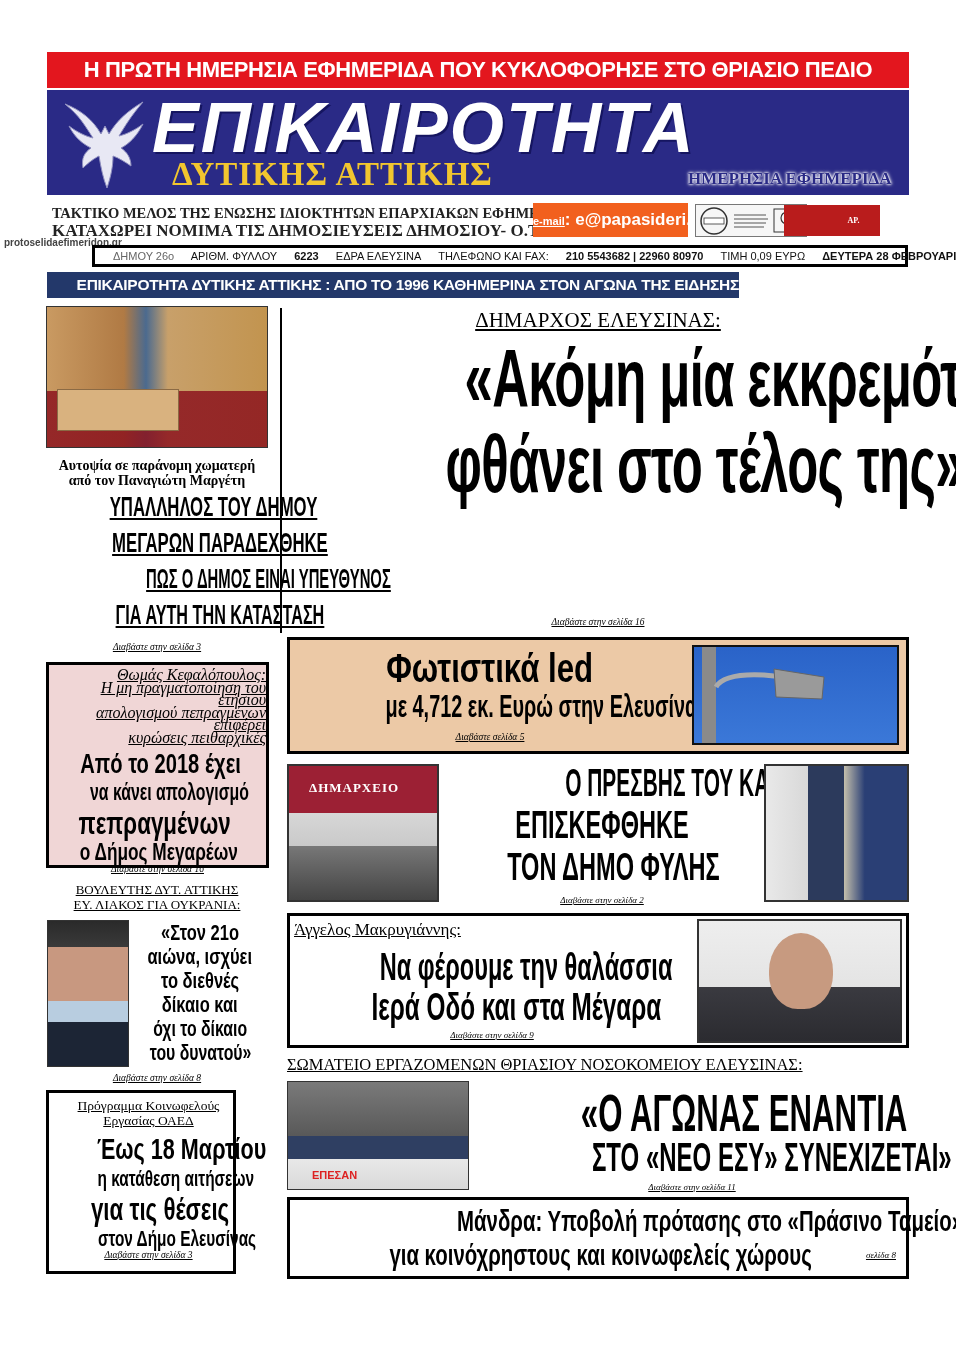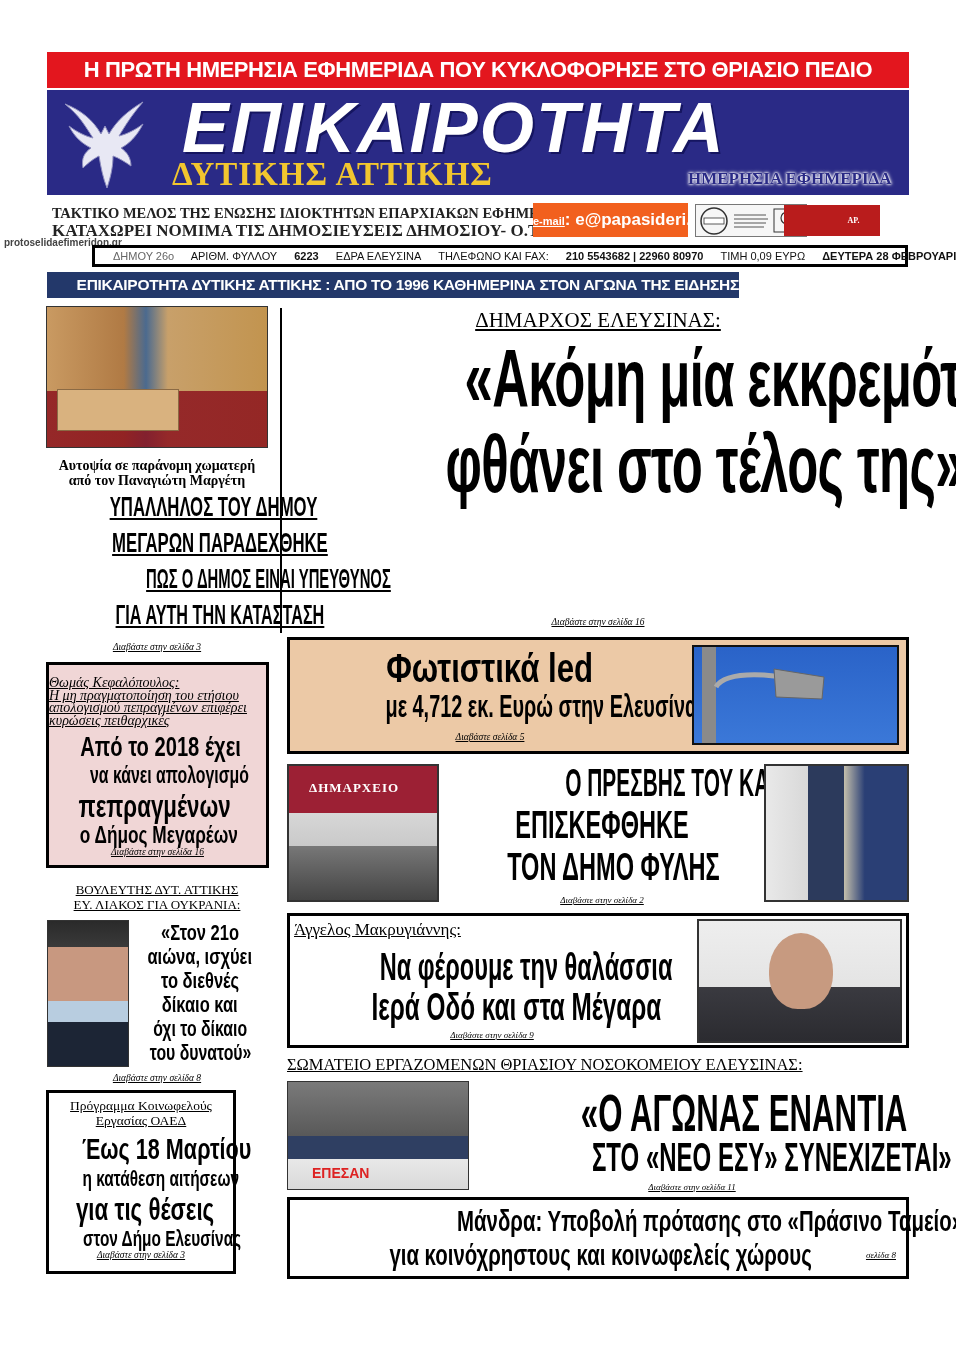--- a/index.html
+++ b/index.html
@@ -15,21 +15,21 @@
     font-family: "Liberation Sans", sans-serif; font-weight: bold;
     font-size: 22px; line-height: 36px; text-align: center;
     letter-spacing: -0.4px; transform-origin: center;
   }
   .blue-band {
     left: 47px; top: 90px; width: 862px; height: 105px;
     background: #2a2a86;
   }
   .eagle { left: 55px; top: 96px; width: 100px; height: 96px; }
   .brand-title {
-    left: 182px; top: 90px; width: 735px; height: 72px;
+    left: 152px; top: 90px; width: 735px; height: 72px;
     color: #fff; font-weight: bold; font-style: italic;
     font-size: 70px; line-height: 76px; letter-spacing: 2px;
     text-shadow: 2px 2px 0 #151560;
   }
   .brand-sub {
     left: 172px; top: 156px; height: 38px;
     font-family: "Liberation Serif", serif; font-weight: bold;
     color: #f2c62f; font-size: 33px; line-height: 36px; letter-spacing: 1px;
   }
   .brand-daily {
@@ -150,21 +150,21 @@
   .pic-mak::after {
     content: ""; position: absolute; left: 70px; top: 12px; width: 64px; height: 76px;
     border-radius: 50% 50% 45% 45%; background: #c79a80;
   }
 
   .pic-speaker {
     left: 287px; top: 1081px; width: 182px; height: 109px; border: 1px solid #333;
     background: linear-gradient(180deg, #7a7a7a 0%, #595959 50%, #2f3f62 50%, #2f3f62 72%, #e8e8e8 72%, #d9d9d9 100%);
   }
   .pic-speaker .sign {
-    position: absolute; left: 24px; bottom: 8px; color: #d22; font-weight: bold; font-size: 14px;
+    position: absolute; left: 24px; bottom: 8px; color: #d22; font-weight: bold; font-size: 11px;
   }
 
   .mandra-box { left: 287px; top: 1197px; width: 622px; height: 82px; }
 
   .bg-pink { background: #f0d6d6; }
 </style>
 </head>
 <body>
 
 <div class="abs top-red">
@@ -215,21 +215,21 @@
 </div>
 <div class="abs" style="left:46px;top:492px;width:222px;text-align:center;">
   <div style="height:36px;overflow:visible;"><span class="condensed ul" style="font-size:27px;transform:scaleX(0.62);">ΥΠΑΛΛΗΛΟΣ ΤΟΥ ΔΗΜΟΥ</span></div>
   <div style="height:36px;overflow:visible;"><span class="condensed ul" style="font-size:27px;transform:scaleX(0.62);">ΜΕΓΑΡΩΝ ΠΑΡΑΔΕΧΘΗΚΕ</span></div>
   <div style="height:36px;overflow:visible;"><span class="condensed ul" style="font-size:27px;transform:scaleX(0.55);">ΠΩΣ Ο ΔΗΜΟΣ ΕΙΝΑΙ ΥΠΕΥΘΥΝΟΣ</span></div>
   <div style="height:36px;overflow:visible;"><span class="condensed ul" style="font-size:27px;transform:scaleX(0.60);">ΓΙΑ ΑΥΤΗ ΤΗΝ ΚΑΤΑΣΤΑΣΗ</span></div>
 </div>
 <div class="abs read-more" style="left:46px;top:642px;width:222px;">Διαβάστε στην σελίδα 3</div>
 
 <div class="abs box bg-pink" style="left:46px;top:662px;width:223px;height:206px;">
-  <div class="kicker-serif" style="font-style:italic;font-size:14px;line-height:12.5px;text-align:left;margin-top:12px;">
+  <div class="kicker-serif" style="font-style:italic;font-size:16px;line-height:12.5px;text-align:right;margin-top:4px;">
     <div>Θωμάς Κεφαλόπουλος:</div>
     <div>Η μη πραγματοποίηση του ετήσιου</div>
     <div>απολογισμού πεπραγμένων επιφέρει</div>
     <div>κυρώσεις πειθαρχικές</div>
   </div>
   <div style="text-align:left;margin-top:4px;">
     <div style="height:30px;"><span class="condensed" style="font-size:28px;transform:scaleX(0.72);">Από το 2018 έχει</span></div>
     <div style="height:28px;"><span class="condensed" style="font-size:24px;transform:scaleX(0.66);">να κάνει απολογισμό</span></div>
     <div style="height:32px;"><span class="condensed" style="font-size:31px;transform:scaleX(0.72);">πεπραγμένων</span></div>
     <div style="height:26px;"><span class="condensed" style="font-size:24px;transform:scaleX(0.72);">ο Δήμος Μεγαρέων</span></div>
@@ -245,21 +245,21 @@
 <div class="abs" style="left:130px;top:920px;width:140px;text-align:center;">
   <div style="height:24px;"><span class="condensed" style="font-size:22px;transform:scaleX(0.75);">«Στον 21ο</span></div>
   <div style="height:24px;"><span class="condensed" style="font-size:22px;transform:scaleX(0.75);">αιώνα, ισχύει</span></div>
   <div style="height:24px;"><span class="condensed" style="font-size:22px;transform:scaleX(0.75);">το διεθνές</span></div>
   <div style="height:24px;"><span class="condensed" style="font-size:22px;transform:scaleX(0.75);">δίκαιο και</span></div>
   <div style="height:24px;"><span class="condensed" style="font-size:22px;transform:scaleX(0.72);">όχι το δίκαιο</span></div>
   <div style="height:24px;"><span class="condensed" style="font-size:22px;transform:scaleX(0.72);">του δυνατού»</span></div>
 </div>
 <div class="abs read-more" style="left:46px;top:1073px;width:222px;">Διαβάστε στην σελίδα 8</div>
 
-<div class="abs box" style="left:46px;top:1090px;width:190px;height:184px;">
+<div class="abs box" style="left:46px;top:1090px;width:190px;height:184px;padding-left:15px;">
   <div class="kicker-serif" style="font-size:13.5px;line-height:15px;text-align:center;margin-top:5px;">
     <div>Πρόγραμμα Κοινωφελούς</div>
     <div>Εργασίας ΟΑΕΔ</div>
   </div>
   <div style="text-align:center;margin-top:4px;">
     <div style="height:34px;"><span class="condensed" style="font-size:30px;transform:scaleX(0.72);">Έως 18 Μαρτίου</span></div>
     <div style="height:26px;"><span class="condensed" style="font-size:22px;transform:scaleX(0.70);">η κατάθεση αιτήσεων</span></div>
     <div style="height:34px;"><span class="condensed" style="font-size:31px;transform:scaleX(0.72);">για τις  θέσεις</span></div>
     <div style="height:24px;"><span class="condensed" style="font-size:22px;transform:scaleX(0.70);">στον Δήμο Ελευσίνας</span></div>
   </div>

